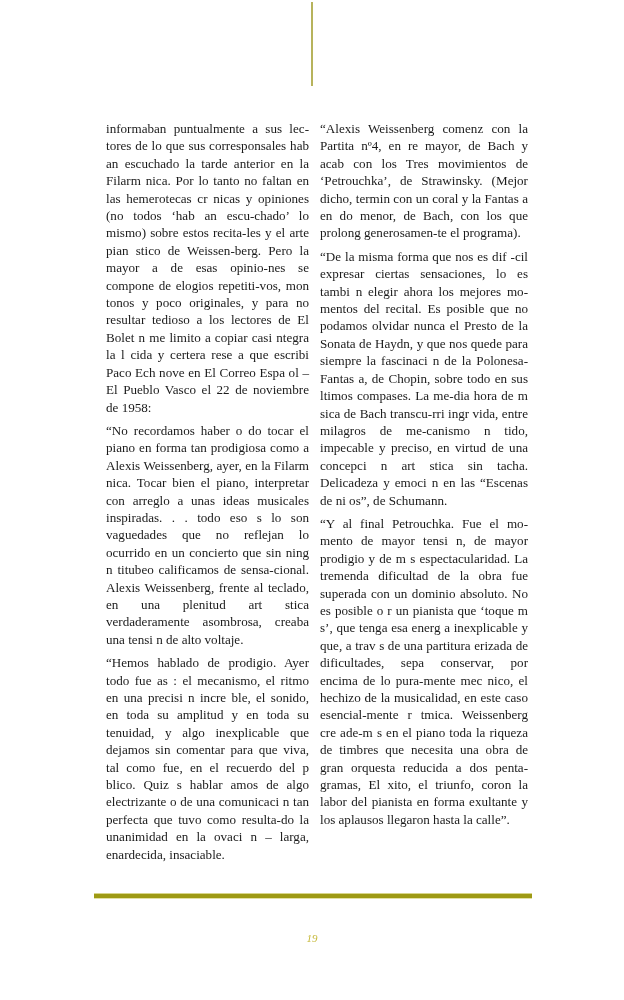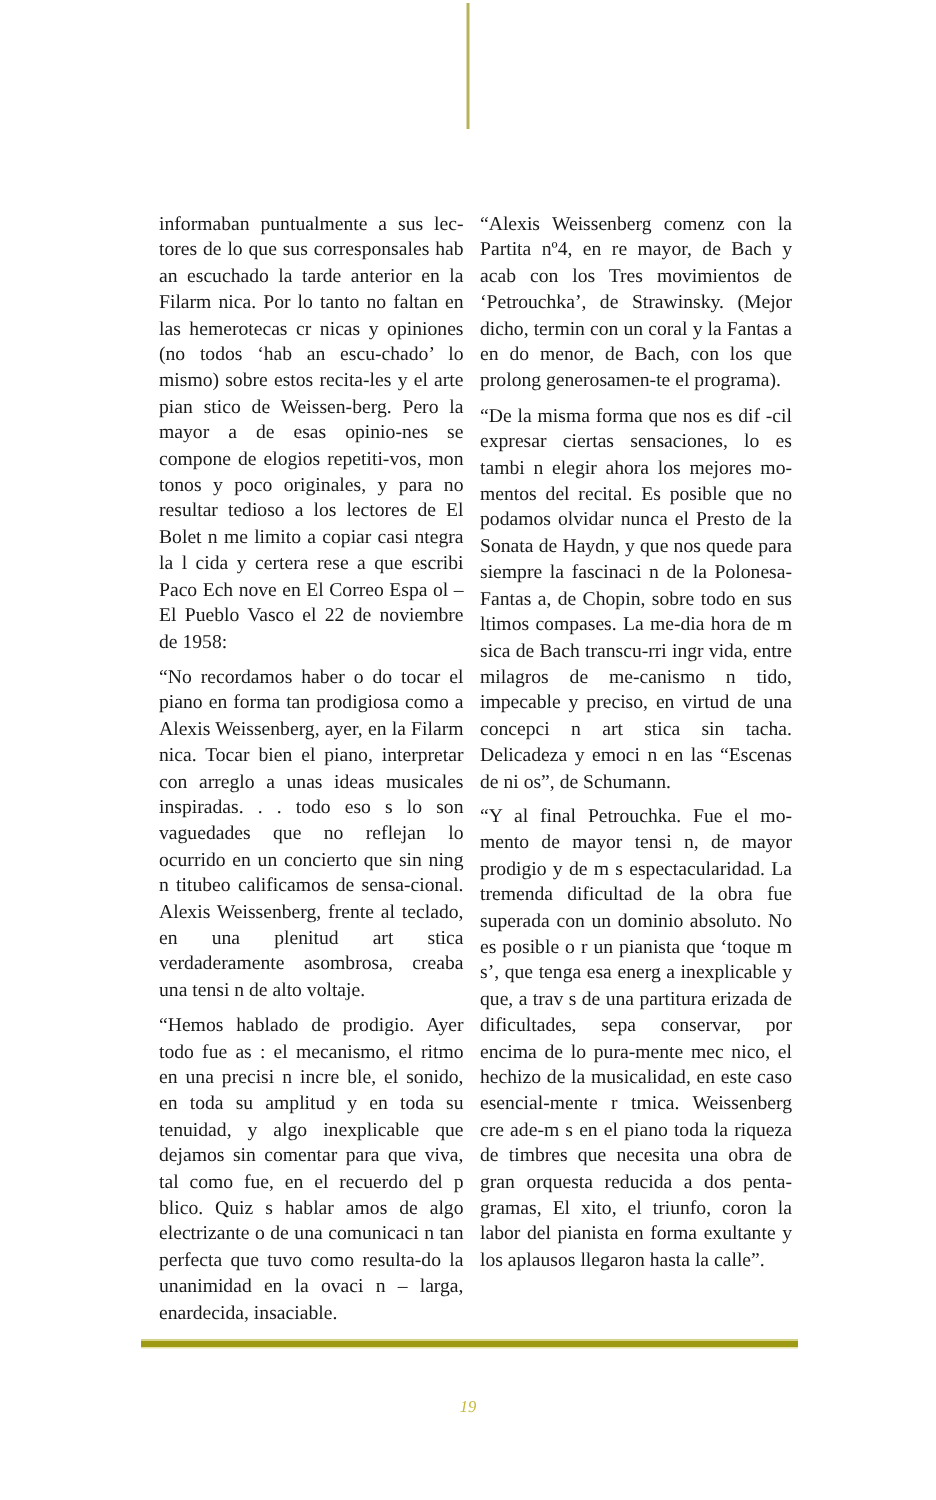--- a/index.html
+++ b/index.html
@@ -1,20 +1,20 @@
 <!DOCTYPE html>
 <html><head>
 <meta charset="utf-8">
 <style>
   html, body { margin:0; padding:0; background:#ffffff; }
   body { width:624px; height:1000px; position:relative; overflow:hidden;
          font-family:"Liberation Serif", "DejaVu Serif", serif; color:#1a1a1a; }
   .top-line { position:absolute; left:311px; top:2px; width:2px; height:84px; background:#b7b35c; }
   .col { position:absolute; top:120px; width:203px; font-size:13.1px; line-height:17.4px;
-         text-align:justify; hyphens:manual;margin-top:20px; }
+         text-align:justify; hyphens:manual; }
   .col.left { left:106px; }
   .col.right { left:320px; width:208px; }
   .para { margin:0 0 6px 0; }
   .para span.i { }
   .rule { position:absolute; left:94px; width:438px; top:893px; height:4px; background:#9e9a14;
           border-top:1px solid #d8d68a; box-shadow:0 1px 0 #e3e1a3; }
   .page-num { position:absolute; top:932px; left:0; width:624px; text-align:center;
               font-style:italic; font-size:11px; color:#c6b93a; }
 </style>
 </head>

